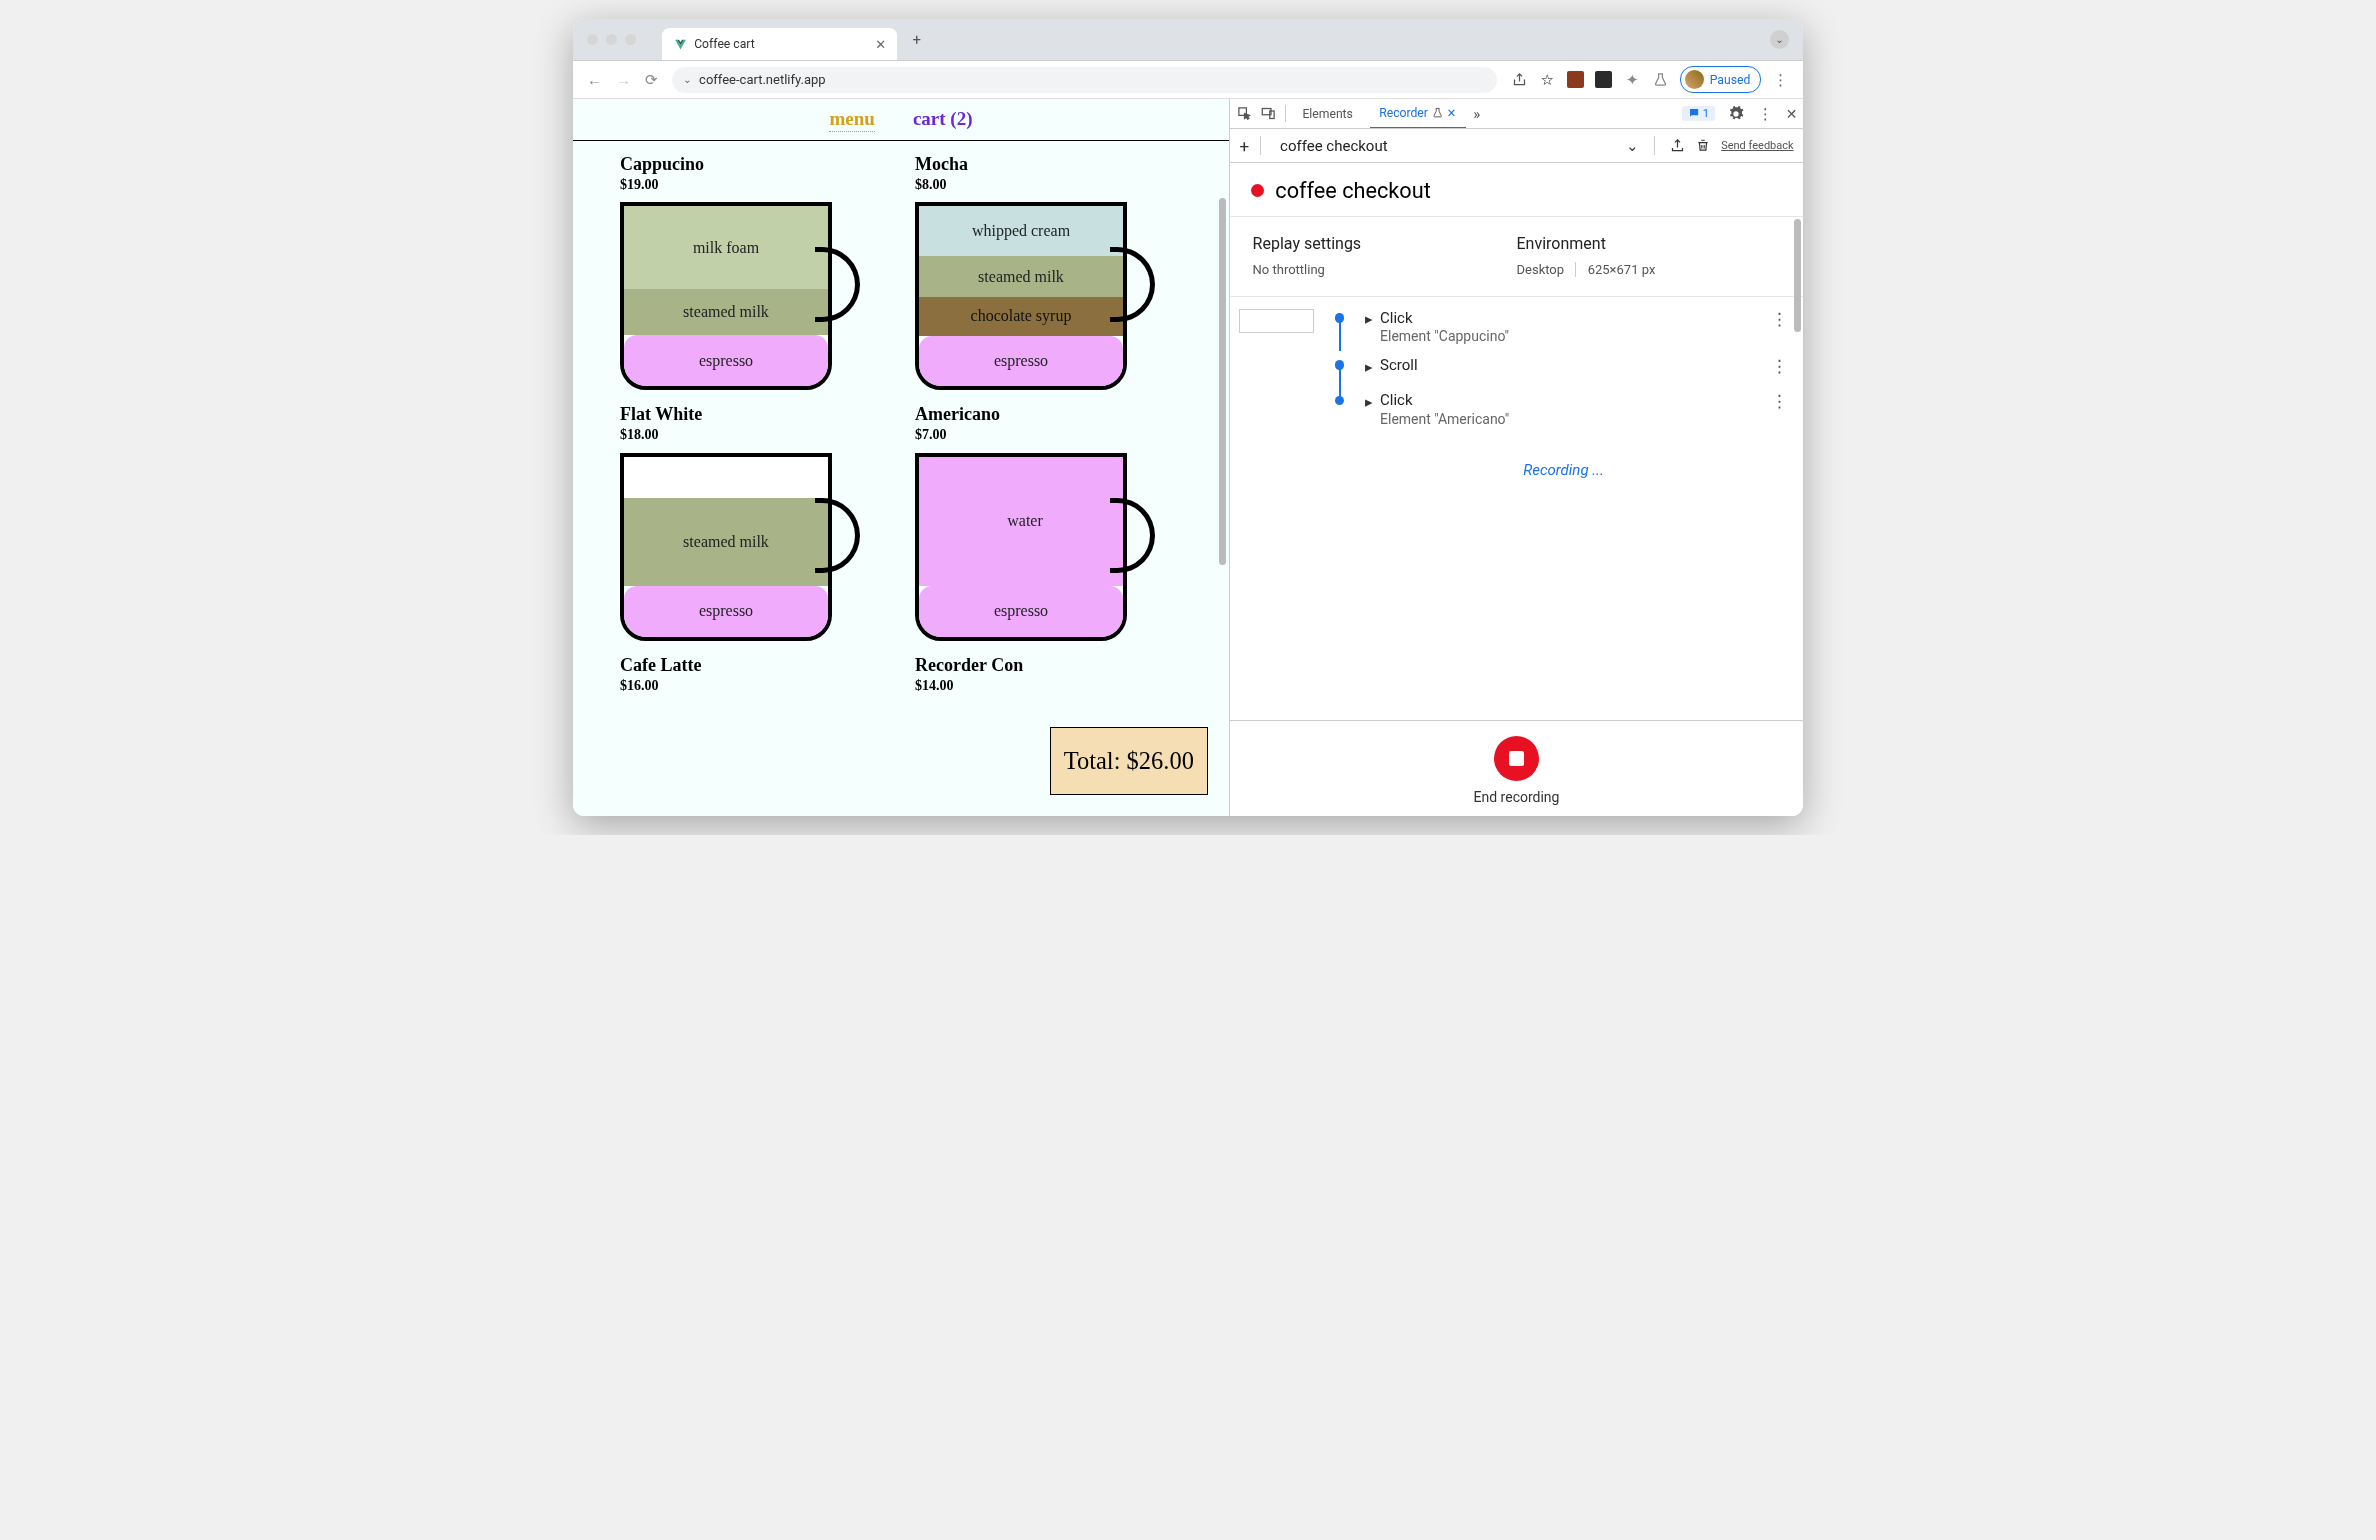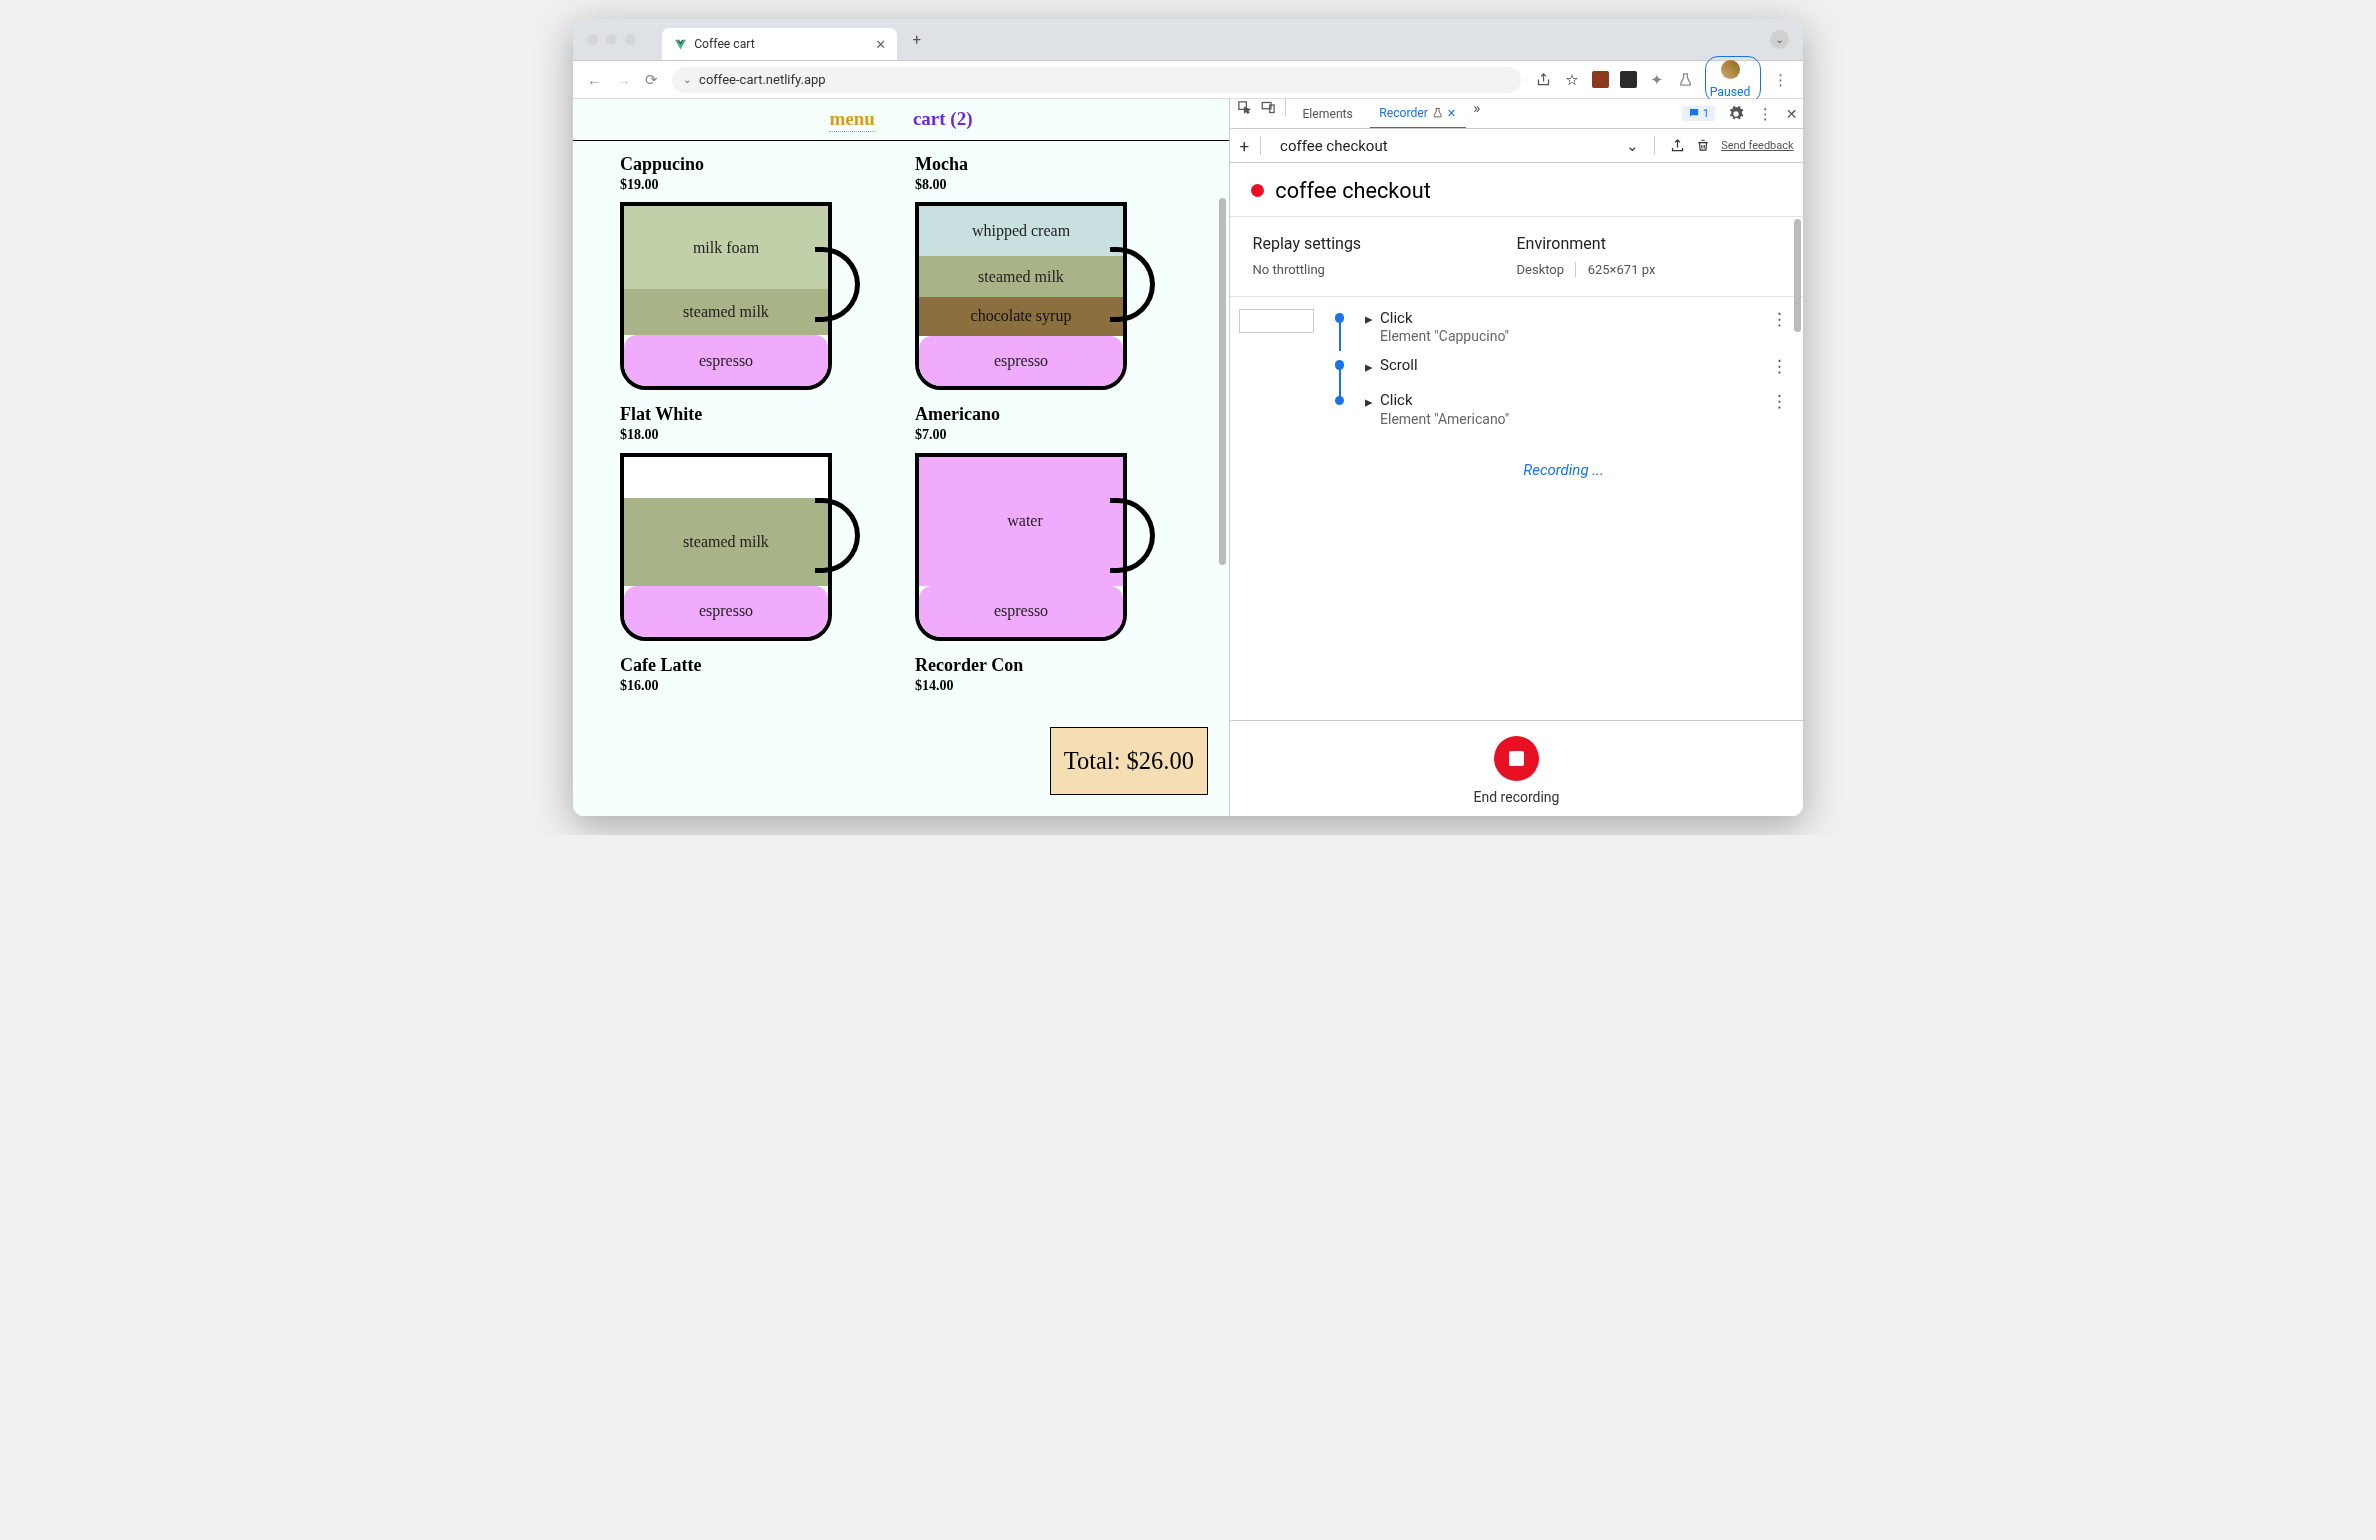--- a/index.html
+++ b/index.html
@@ -18,21 +18,21 @@
 .titlebar-right { margin-left: auto; }
 .chev-circle { width: 19px; height: 19px; border-radius: 50%; background: #d0d0d0; display: flex; align-items: center; justify-content: center; font-size: 10.4px; color: #555; }
 
 
 .urlbar { height: 38px; background: #fff; display: flex; align-items: center; padding: 0 14px; gap: 14px; border-bottom: 0.9px solid #ddd; }
 .nav-btn { color: #888; font-size: 15px; cursor: pointer; }
 .nav-btn.fwd { color: #ccc; }
 .url-field { flex: 1; background: #f1f3f4; height: 26px; border-radius: 13px; display: flex; align-items: center; padding: 0 11.3px; gap: 7.5px; font-size: 13px; color: #333; }
 .url-actions { display: flex; align-items: center; gap: 11.3px; }
 .ext-icon { width: 17px; height: 17px; display: inline-flex; align-items: center; justify-content: center; }
-.paused { border: 0.9px solid #1a73e8; border-radius: 13px; padding: 2.8px 9.4px 2.8px 3.8px; display: flex; align-items: center; gap: 5.6px; font-size: 12.2px; color: #1a73e8; flex-direction: column; }
+.paused { border: 0.9px solid #1a73e8; border-radius: 13px; padding: 2.8px 9.4px 2.8px 3.8px; display: flex; align-items: center; gap: 5.6px; font-size: 12.2px; color: #1a73e8; }
 .avatar { width: 19px; height: 19px; border-radius: 50%; background: linear-gradient(45deg,#d4a574,#8b6914); }
 
 
 .main { flex: 1; display: flex; overflow: hidden; }
 
 
 .app { flex: 1; background: #f5fffe; overflow-y: auto; position: relative; }
 .app-nav { display: flex; justify-content: center; gap: 38px; padding: 9.4px 0 7.5px; border-bottom: 1.9px solid #000; font-family: Georgia, serif; font-size: 19px; font-weight: bold; }
 .menu-link { color: #d4a017; border-bottom: 1.9px dotted #d4a017; padding-bottom: 0.9px; }
 .cart-link { color: #6d28d9; }
@@ -49,21 +49,21 @@
 .l-cream { background: #c8e1e0; }
 .l-choc { background: #8b6f3e; color: #111;}
 .l-water { background: #f0abfc; padding-left: 8px; }
 .l-none { background: #fff; }
 .total-box { position: absolute; right: 21px; bottom: 21px; background: #f5deb3; border: 1.9px solid #000; padding: 19px 13px; font-family: Georgia, serif; font-size: 24.5px; }
 .app-inner { position: relative; height: 100%; overflow-y: auto; }
 .vscroll { position: absolute; right: 2.8px; top: 99px; width: 7.5px; height: 367px; background: #bbb; border-radius: 3.8px; }
 
 
 .dt { width: 574px; background: #fff; border-left: 0.9px solid #ccc; display: flex; flex-direction: column; }
-.dt-tabs { height: 30px; border-bottom: 0.9px solid #ccc; display: flex; padding: 0 5.6px; gap: 7.5px; }
+.dt-tabs { height: 30px; border-bottom: 0.9px solid #ccc; display: flex; align-items: center; padding: 0 5.6px; gap: 7.5px; }
 .dt-tab { padding: 0 9.4px; font-size: 12.2px; color: #555; height: 100%; display: flex; align-items: center; gap: 3.8px; cursor: pointer; }
 .dt-tab.active { color: #1a73e8; border-bottom: 1.9px solid #1a73e8; }
 .dt-tabs-right { margin-left: auto; display: flex; align-items: center; gap: 13px; }
 .msg-badge { display: flex; align-items: center; gap: 2.8px; background: #e8f0fe; border-radius: 2.8px; padding: 0.9px 5.6px; color: #1a73e8; font-size: 11.3px; }
 .dt-toolbar { height: 34px; border-bottom: 0.9px solid #ccc; display: flex; align-items: center; padding: 0 9.4px; gap: 11.3px; }
 .rec-name { flex: 1; font-size: 15px; color: #222; padding: 0 7.5px; }
 .dt-feedback { margin-left: auto; font-size: 11px; text-decoration: underline; color: #555; }
 .dt-body { flex: 1; overflow-y: auto; position: relative; }
 .rec-title { padding: 15px 21px 13px; display: flex; align-items: center; gap: 11.3px; border-bottom: 0.9px solid #e5e5e5; }
 .rec-dot { width: 13px; height: 13px; border-radius: 50%; background: #e81123; }

